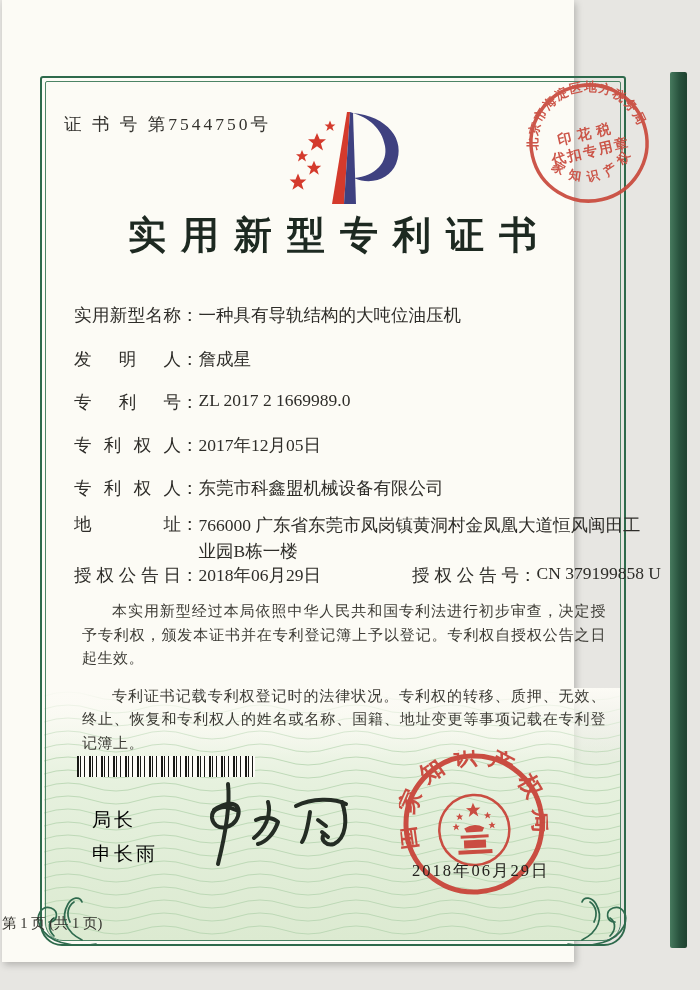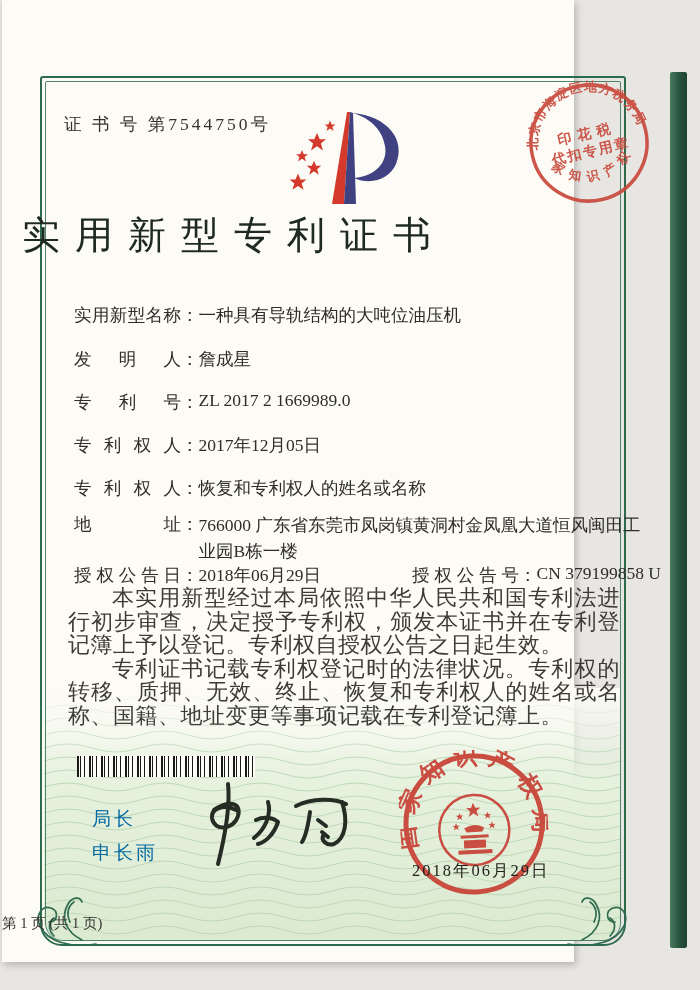--- a/index.html
+++ b/index.html
@@ -18,35 +18,35 @@
         border-radius:0 0 20px 20px;overflow:hidden;
         background:linear-gradient(180deg,rgba(227,240,219,0) 0%,#e6f1de 38%,#dcead1 100%);}
   .wave-panel svg{position:absolute;left:0;top:0}
   .wave-fade{position:absolute;left:0;top:0;width:100%;height:70px;
         background:linear-gradient(180deg,#fcfbf5 0%,rgba(252,251,245,0) 100%);}
   .waves{stroke:#b7d5b1;stroke-width:1;fill:none;opacity:.85}
   .orn{position:absolute;z-index:4}
   .orn path{stroke:#2f6b4e;fill:none;stroke-width:1.7;stroke-linecap:round}
   
   .cert-no{position:absolute;left:62px;top:112px;font-size:17.5px;letter-spacing:3px;color:#33322e;z-index:4}
-  .title{position:absolute;left:0;top:210px;width:660px;font-size:38px;font-weight:400;
-         letter-spacing:15px;padding-left:20px;color:#1d2921;z-index:4}
+  .title{position:absolute;left:0;top:210px;width:660px;text-align:center;font-size:38px;font-weight:700;
+         letter-spacing:15px;padding-left:8px;color:#1d2921;z-index:4}
   .fields{position:absolute;left:72px;top:0;width:552px;z-index:4;color:#2e2d29}
   .frow{position:absolute;font-size:17.5px;white-space:nowrap}
   .flabel{display:inline-block;width:107px;text-align:justify;text-align-last:justify;vertical-align:top}
   .fcolon{display:inline-block;vertical-align:top}
   .fvalue{display:inline-block;vertical-align:top}
   .fvalue.wrap{white-space:normal;width:446px;line-height:1.5}
   .pair2{position:absolute;left:338px;top:0}
   .paras{position:absolute;left:66px;top:586px;width:552px;z-index:4;color:#3c3b35}
-  .paras p{margin:0;font-size:22px;line-height:23.5px;text-align:justify;text-indent:2em;letter-spacing:.5px}
+  .paras p{margin:14px;font-size:15px;line-height:23.5px;text-align:justify;text-indent:2em;letter-spacing:.5px}
   .barcode{position:absolute;left:75px;top:756px;width:178px;height:21px;z-index:4;
      background:repeating-linear-gradient(90deg,#181815 0 2px,#fdfcf8 2px 3px,#181815 3px 4px,#fdfcf8 4px 7px,#181815 7px 8px,#fdfcf8 8px 12px);}
-  .signer{position:absolute;left:90px;top:803px;z-index:4;color:#0369a1;
-          font-family:Liberation Mono, monospace;font-size:19px;letter-spacing:3px;line-height:34px}
+  .signer{position:absolute;left:90px;top:803px;z-index:4;color:#000000;
+          font-family:Liberation Sans, sans-serif;font-size:19px;letter-spacing:3px;line-height:34px}
   .signature{position:absolute;left:182px;top:772px;z-index:5}
   .signature path{stroke:#242c24;stroke-width:4;fill:none;stroke-linecap:round;stroke-linejoin:round}
   .tax-stamp{position:absolute;left:524px;top:80px;z-index:4;transform:rotate(-13deg);opacity:.92}
   .agency-seal{position:absolute;left:398px;top:750px;z-index:4;transform:rotate(-3deg);opacity:.95}
   .seal-date{position:absolute;left:410px;top:860px;z-index:5;font-size:16.5px;color:#23221e;letter-spacing:2px}
   .footer{position:absolute;left:0;top:914px;width:660px;text-align:left;font-size:14.5px;color:#35342f;z-index:4}
   .logo{position:absolute;left:282px;top:106px;z-index:4}
 </style>
 </head>
 <body>
@@ -141,21 +141,21 @@
     <div class="frow" style="top:347px">
       <span class="flabel">发明人</span><span class="fcolon">：</span><span class="fvalue">詹成星</span>
     </div>
     <div class="frow" style="top:390px">
       <span class="flabel">专利号</span><span class="fcolon">：</span><span class="fvalue">ZL 2017 2 1669989.0</span>
     </div>
     <div class="frow" style="top:433px">
       <span class="flabel">专利权人</span><span class="fcolon">：</span><span class="fvalue">2017年12月05日</span>
     </div>
     <div class="frow" style="top:476px">
-      <span class="flabel">专利权人</span><span class="fcolon">：</span><span class="fvalue">恢复和专利权人的姓名或名称</span>
+      <span class="flabel">专利权人</span><span class="fcolon">：</span><span class="fvalue">东莞市科鑫盟机械设备有限公司</span>
     </div>
     <div class="frow" style="top:512px">
       <span class="flabel">地址</span><span class="fcolon">：</span><span class="fvalue wrap">766000 广东省东莞市凤岗镇黄洞村金凤凰大道恒风闽田工业园B栋一楼</span>
     </div>
     <div class="frow" style="top:563px">
       <span class="flabel">授权公告日</span><span class="fcolon">：</span><span class="fvalue">2018年06月29日</span>
       <span class="pair2">
         <span class="flabel">授权公告号</span><span class="fcolon">：</span><span class="fvalue">CN 379199858 U</span>
       </span>
     </div>

